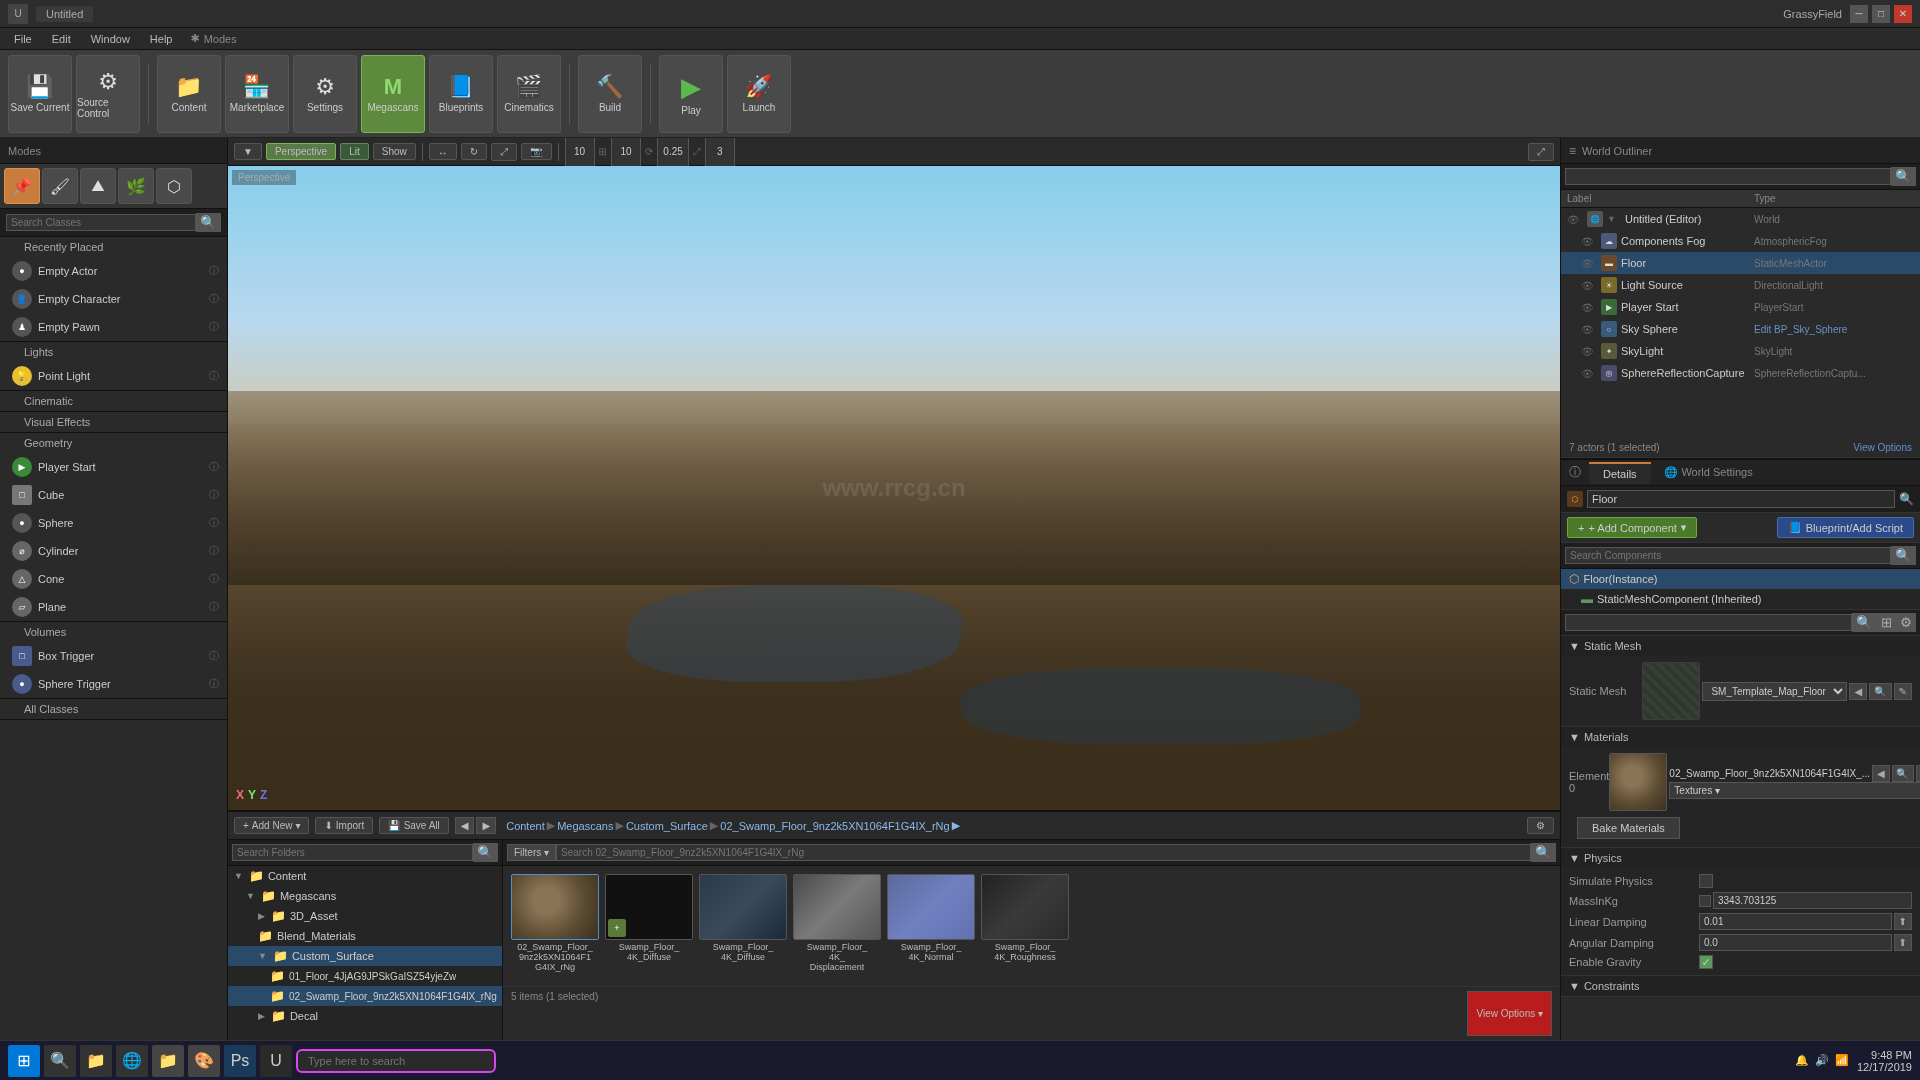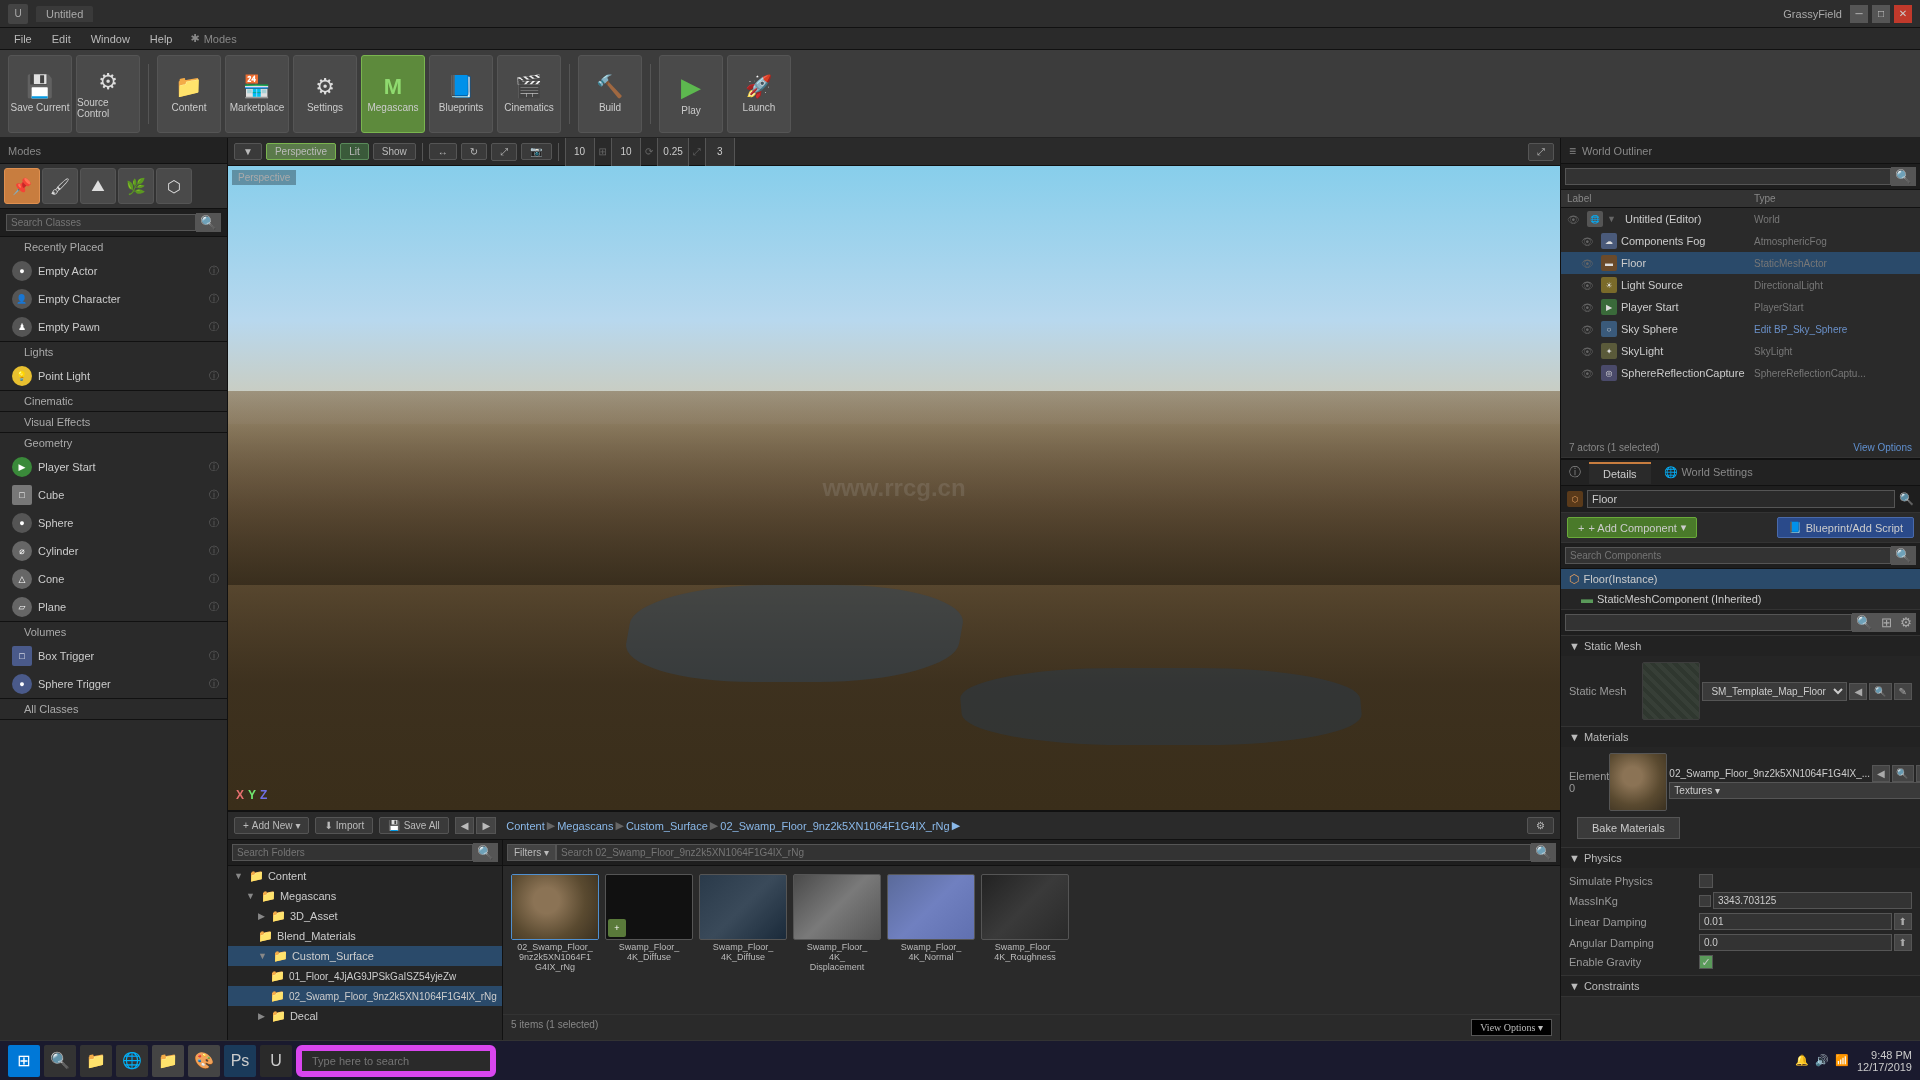--- a/index.html
+++ b/index.html
@@ -82,21 +82,21 @@
     .asset-search { display: flex; align-items: center; padding: 3px 4px; background: #1e1e1e; border-bottom: 1px solid #111; }
     .asset-input { flex: 1; background: #333; border: 1px solid #555; color: #ccc; padding: 2px 4px; font-size: 10px; }
     .asset-filter { background: #444; border: 1px solid #555; color: #bbb; padding: 2px 6px; font-size: 10px; cursor: pointer; }
     .asset-type-label { padding: 4px 8px; font-size: 11px; color: #999; border-bottom: 1px solid #333; }
     .assets-grid { display: flex; gap: 6px; padding: 8px; overflow-x: auto; }
     .asset-item { display: flex; flex-direction: column; align-items: center; width: 88px; cursor: pointer; }
     .asset-thumb { width: 88px; height: 66px; border: 1px solid #555; border-radius: 2px; display: flex; align-items: center; justify-content: center; font-size: 10px; overflow: hidden; position: relative; }
     .asset-thumb.selected { border-color: #5090d0; }
     .asset-name { font-size: 9px; color: #bbb; text-align: center; margin-top: 2px; word-break: break-all; }
     .asset-status { padding: 4px 8px; font-size: 10px; color: #888; margin-top: auto; border-top: 1px solid #333; }
-    .bottom-right-btn { background: #000000; border: 1px solid #555; color: #bbb; padding: 2px 8px; font-size: 10px; cursor: pointer; font-family: Liberation Serif, serif; }
+    .bottom-right-btn { background: #b91c1c; border: 1px solid #555; color: #bbb; padding: 16px 8px; font-size: 10px; cursor: pointer; }
 
     
     .right-panel { width: 360px; background: #2a2a2a; border-left: 1px solid #111; display: flex; flex-direction: column; flex-shrink: 0; }
     .outliner-header { height: 26px; background: #222; display: flex; align-items: center; padding: 0 8px; font-size: 11px; color: #888; border-bottom: 1px solid #111; gap: 6px; }
     .outliner-icon { color: #888; font-size: 12px; }
     .outliner-search { display: flex; align-items: center; padding: 3px 4px; background: #1e1e1e; border-bottom: 1px solid #111; }
     .outliner-input { flex: 1; background: #333; border: 1px solid #555; color: #ccc; padding: 2px 4px; font-size: 10px; }
     .outliner-table-header { display: flex; padding: 3px 6px; background: #333; border-bottom: 1px solid #111; font-size: 10px; color: #888; }
     .col-label { flex: 1; }
     .col-type { width: 160px; }
@@ -150,21 +150,21 @@
     ::-webkit-scrollbar-thumb { background: #555; border-radius: 2px; }
 
     .watermark { position: absolute; top: 50%; left: 50%; transform: translate(-50%, -50%); color: rgba(200,200,200,0.15); font-size: 24px; font-weight: bold; pointer-events: none; white-space: nowrap; }
 
     
     .terrain { width: 100%; height: 100%; background: linear-gradient(180deg, #87ceeb 0%, #b0d4e8 18%, #c8bfa0 40%, #8b7355 55%, #6b5a3a 65%, #4a3a25 80%, #3a2e1a 100%); position: relative; }
     .sky { position: absolute; top: 0; left: 0; width: 100%; height: 40%; background: linear-gradient(180deg, #87ceeb 0%, #b8d8ee 60%, #d0c8b0 100%); }
 
     .taskbar { height: 40px; background: #1a1a2e; display: flex; align-items: center; padding: 0 8px; gap: 4px; flex-shrink: 0; border-top: 1px solid #333; }
     .taskbar-start { width: 32px; height: 32px; background: #0078d7; display: flex; align-items: center; justify-content: center; color: white; font-size: 16px; cursor: pointer; border-radius: 2px; }
-    .taskbar-search { background: #2a2a2a; border: 6px solid #d946ef; color: #ccc; padding: 4px 10px; font-size: 11px; width: 200px; border-radius: 6px; }
+    .taskbar-search { background: #2a2a2a; border: 2px solid #d946ef; color: #ccc; padding: 4px 10px; font-size: 11px; width: 200px; border-radius: 6px; }
     .taskbar-icons { display: flex; gap: 4px; }
     .taskbar-app { width: 32px; height: 32px; background: #333; display: flex; align-items: center; justify-content: center; cursor: pointer; border-radius: 2px; font-size: 16px; }
     .taskbar-right { margin-left: auto; display: flex; align-items: center; gap: 8px; color: #ccc; font-size: 11px; }
     .tray-icons { display: flex; gap: 6px; }
 
     .detail-materials-thumb { width: 58px; height: 58px; background: radial-gradient(circle at 40% 40%, #8b7355 20%, #5a4a30 60%, #3a3020 100%); border: 1px solid #555; border-radius: 2px; }
     .detail-floor-thumb { width: 58px; height: 58px; background: repeating-linear-gradient(45deg, #4a5a4a, #4a5a4a 4px, #3a4a3a 4px, #3a4a3a 8px); border: 1px solid #555; border-radius: 2px; opacity: 0.5; }
 
     
     .thumb-swamp-main { background: radial-gradient(circle at 40% 40%, #8b7355 20%, #5a4a30 60%, #3a3020 100%); }

